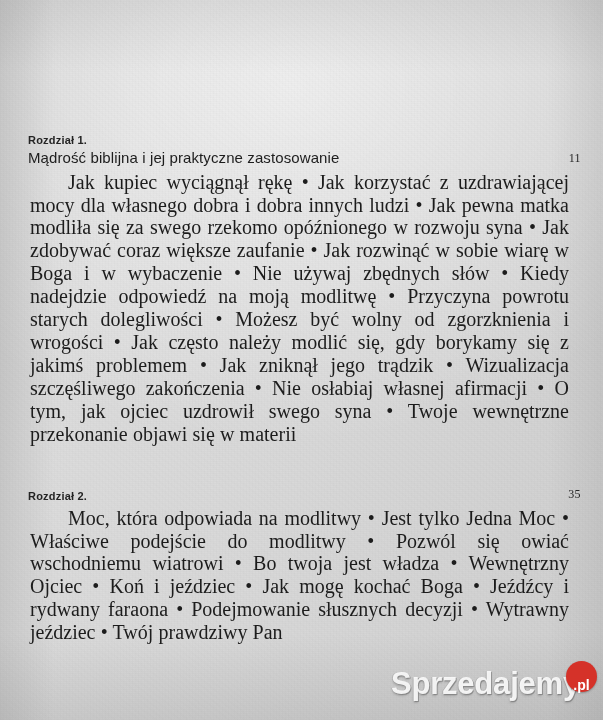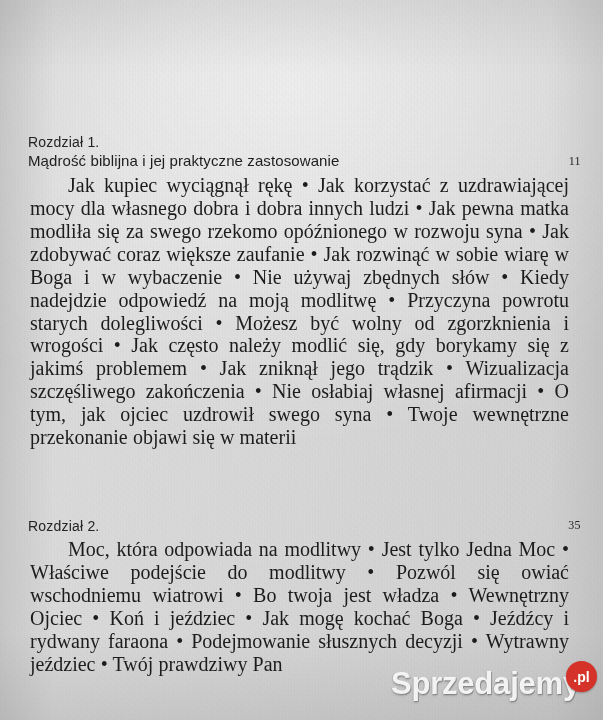--- a/index.html
+++ b/index.html
@@ -77,31 +77,31 @@
   }
 
   
   .chapter {
     position: absolute;
     left: 28px;
     width: 547px;
   }
 
   #chapter-1 { top: 134px; }
-  #chapter-2 { top: 490px; margin-top: 28px; }
+  #chapter-2 { top: 490px; }
 
   .chapter-head {
     position: relative;
     padding-right: 58px;
   }
 
   .chapter-number {
     font-family: "Liberation Sans", "DejaVu Sans", sans-serif;
-    font-size: 14px;
-    font-weight: 400;
+    font-size: 11px;
+    font-weight: 700;
     letter-spacing: .2px;
     color: #242424;
     line-height: 1.15;
     margin: 0 0 2px 0;
   }
 
   .chapter-title {
     font-family: "Liberation Sans", "DejaVu Sans", sans-serif;
     font-size: 15px;
     font-weight: 400;
@@ -163,21 +163,21 @@
   .watermark-badge {
     position: relative;
     margin-left: -14px;
     margin-bottom: 14px;
     width: 31px;
     height: 31px;
     border-radius: 50%;
     background: #d53229;
     box-shadow: 0 1px 2px rgba(70,70,70,.45);
     display: flex;
-    align-items: center;
+    align-items: flex-end;
     justify-content: center;
   }
 
   .watermark-badge span {
     font-family: "Liberation Sans", "DejaVu Sans", sans-serif;
     font-size: 14px;
     font-weight: 700;
     color: #ffffff;
     line-height: 1;
     transform: translateY(-.5px);

